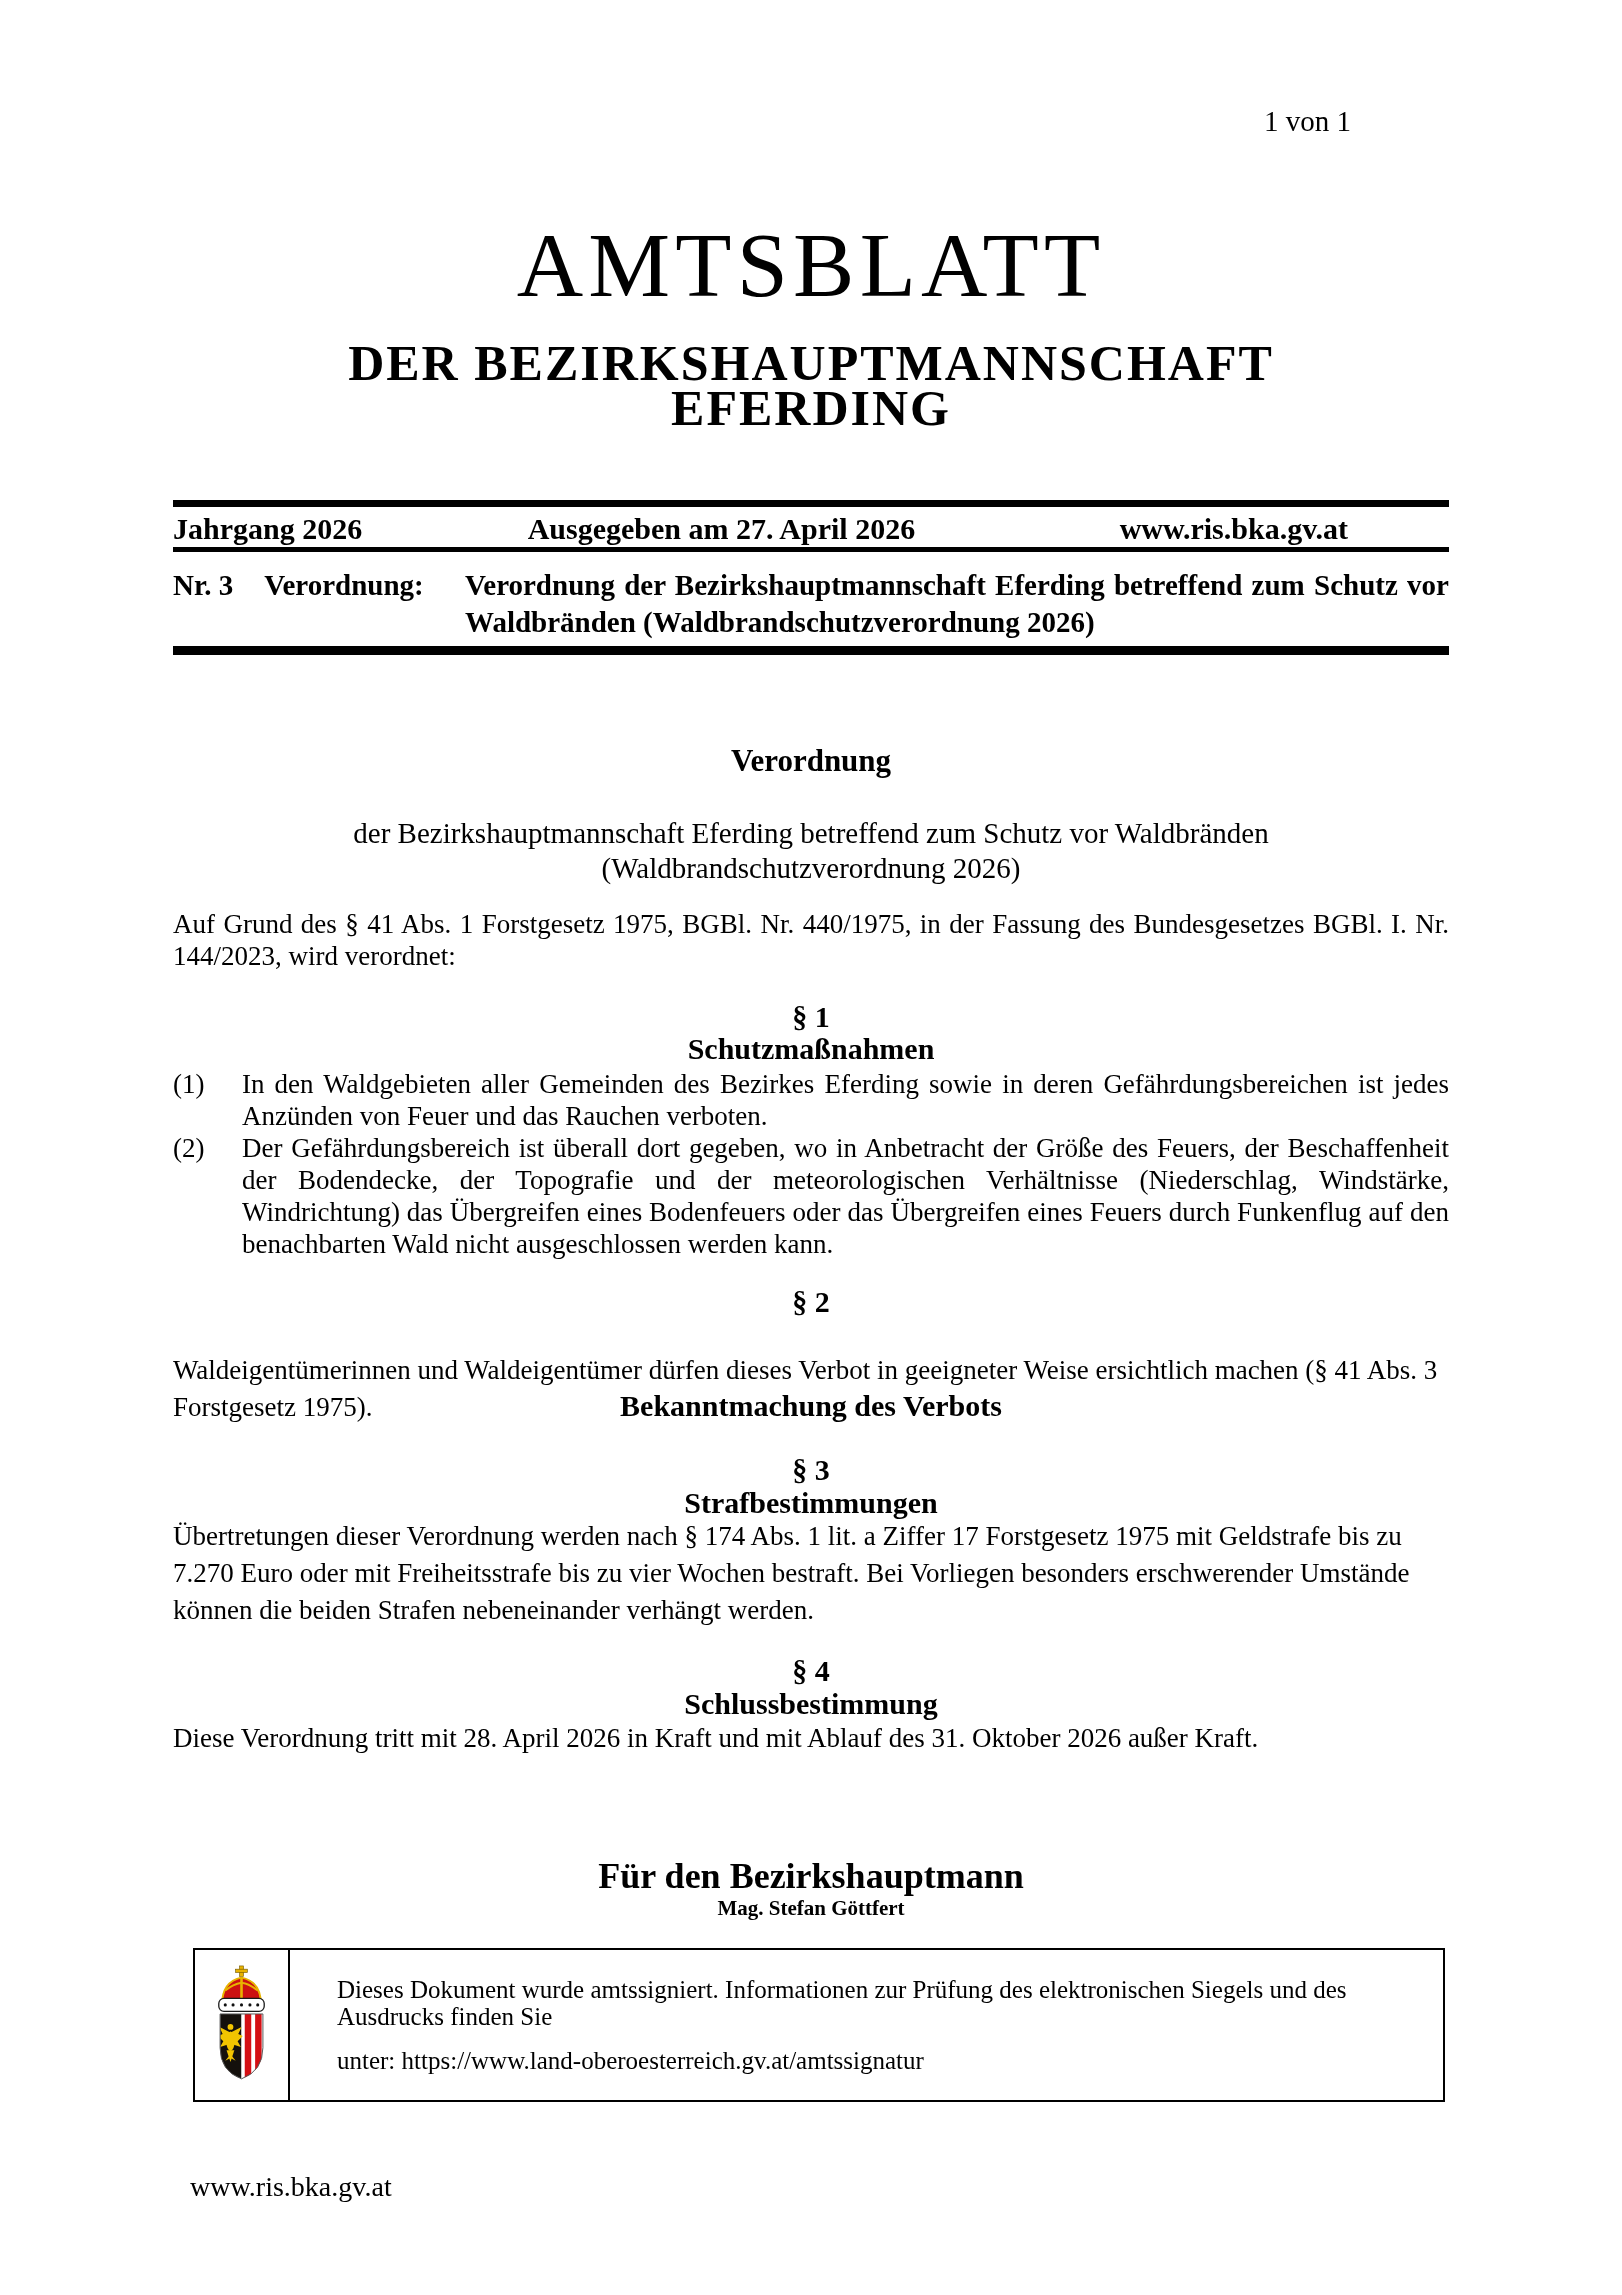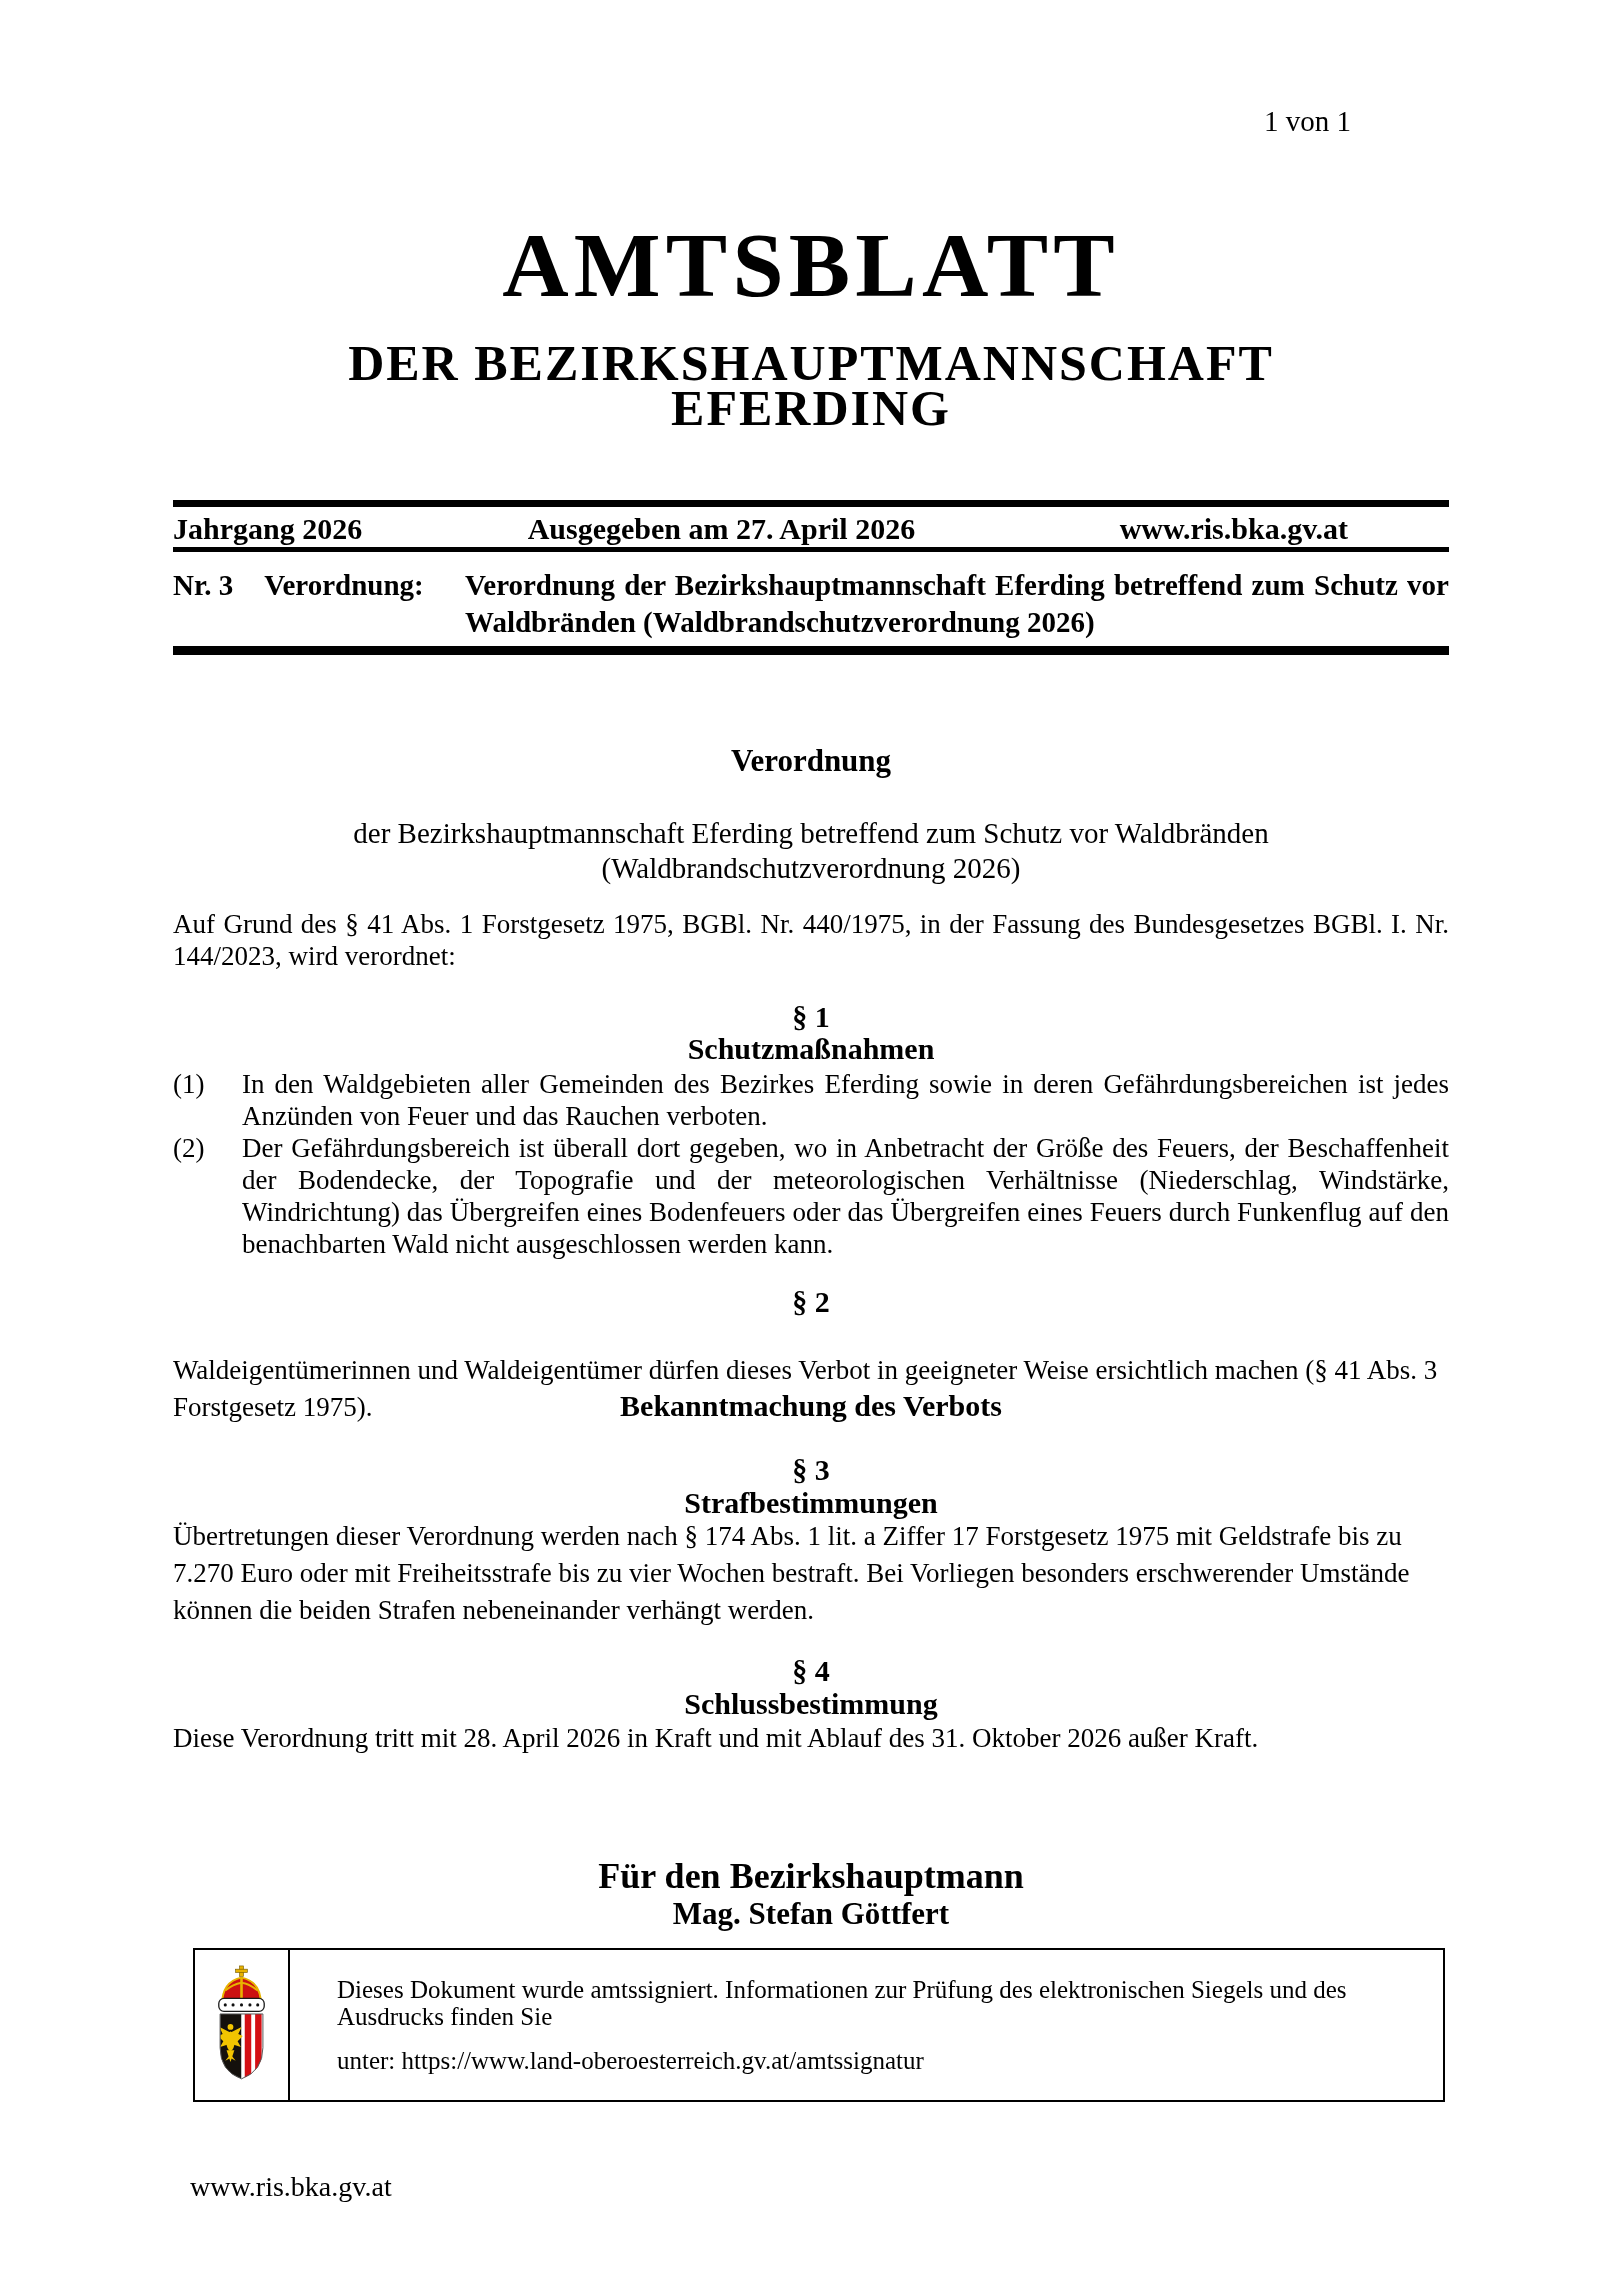--- a/index.html
+++ b/index.html
@@ -4,21 +4,21 @@
 <style>
   html,body{margin:0;padding:0;background:#ffffff;}
   body{width:1622px;height:2295px;position:relative;font-family:"Liberation Serif","DejaVu Serif",serif;color:#000;}
   .page{position:absolute;inset:0;background:#fff;}
   .abs{position:absolute;}
   .content-x{left:173px;width:1276px;}
   .center{text-align:center;}
 
   .page-number{top:105px;left:173px;width:1178px;text-align:right;font-size:29px;}
 
-  .masthead-title{top:216px;font-size:92px;line-height:98px;font-weight:bold;letter-spacing:5.2px;}
+  .masthead-title{top:216px;font-size:92px;line-height:98px;font-weight:normal;letter-spacing:5.2px;}
   .masthead-sub1{top:336px;font-size:50px;line-height:55px;font-weight:bold;letter-spacing:2px;}
   .masthead-sub2{top:381px;font-size:50px;line-height:55px;font-weight:bold;letter-spacing:2px;}
 
   .rule{background:#000;left:173px;width:1276px;}
   .rule-top{top:500px;height:7.2px;}
   .rule-mid{top:547px;height:4.6px;}
   .rule-heavy{top:646px;height:8.5px;}
 
   .issue-bar{top:512px;height:34px;display:flex;align-items:center;font-size:30px;font-weight:bold;}
   .issue-bar .left{flex:0 0 auto;}
@@ -45,21 +45,21 @@
   .hang{display:flex;}
   .hang .plabel{flex:0 0 69px;}
   .hang .ptext{flex:1 1 auto;text-align:justify;}
   .p11{top:1068px;}
   .p12{top:1132px;}
   .body2{top:1352px;line-height:37px;}
   .body3{top:1518px;line-height:37px;}
   .body4{top:1720px;line-height:37px;}
 
   .sig-intro{top:1855px;font-size:36px;font-weight:bold;}
-  .sig-name{top:1896px;font-size:31px;font-weight:bold;}
+  .sig-name{top:1896px;font-size:21px;font-weight:bold;}
 
   .sig-box{top:1948px;left:193px;width:1252px;height:154px;border:2.6px solid #000;box-sizing:border-box;display:flex;background:#fff;}
   .sig-box .arms-cell{flex:0 0 93px;border-right:2px solid #000;display:flex;align-items:center;justify-content:center;}
   .sig-box .text-cell{flex:1 1 auto;display:flex;flex-direction:column;justify-content:center;padding-left:47px;padding-right:17px;gap:15.7px;font-size:25px;line-height:27.5px;}
 
   .footer-url{top:2171px;left:190px;font-size:28px;}
 </style>
 </head>
 <body>
 

